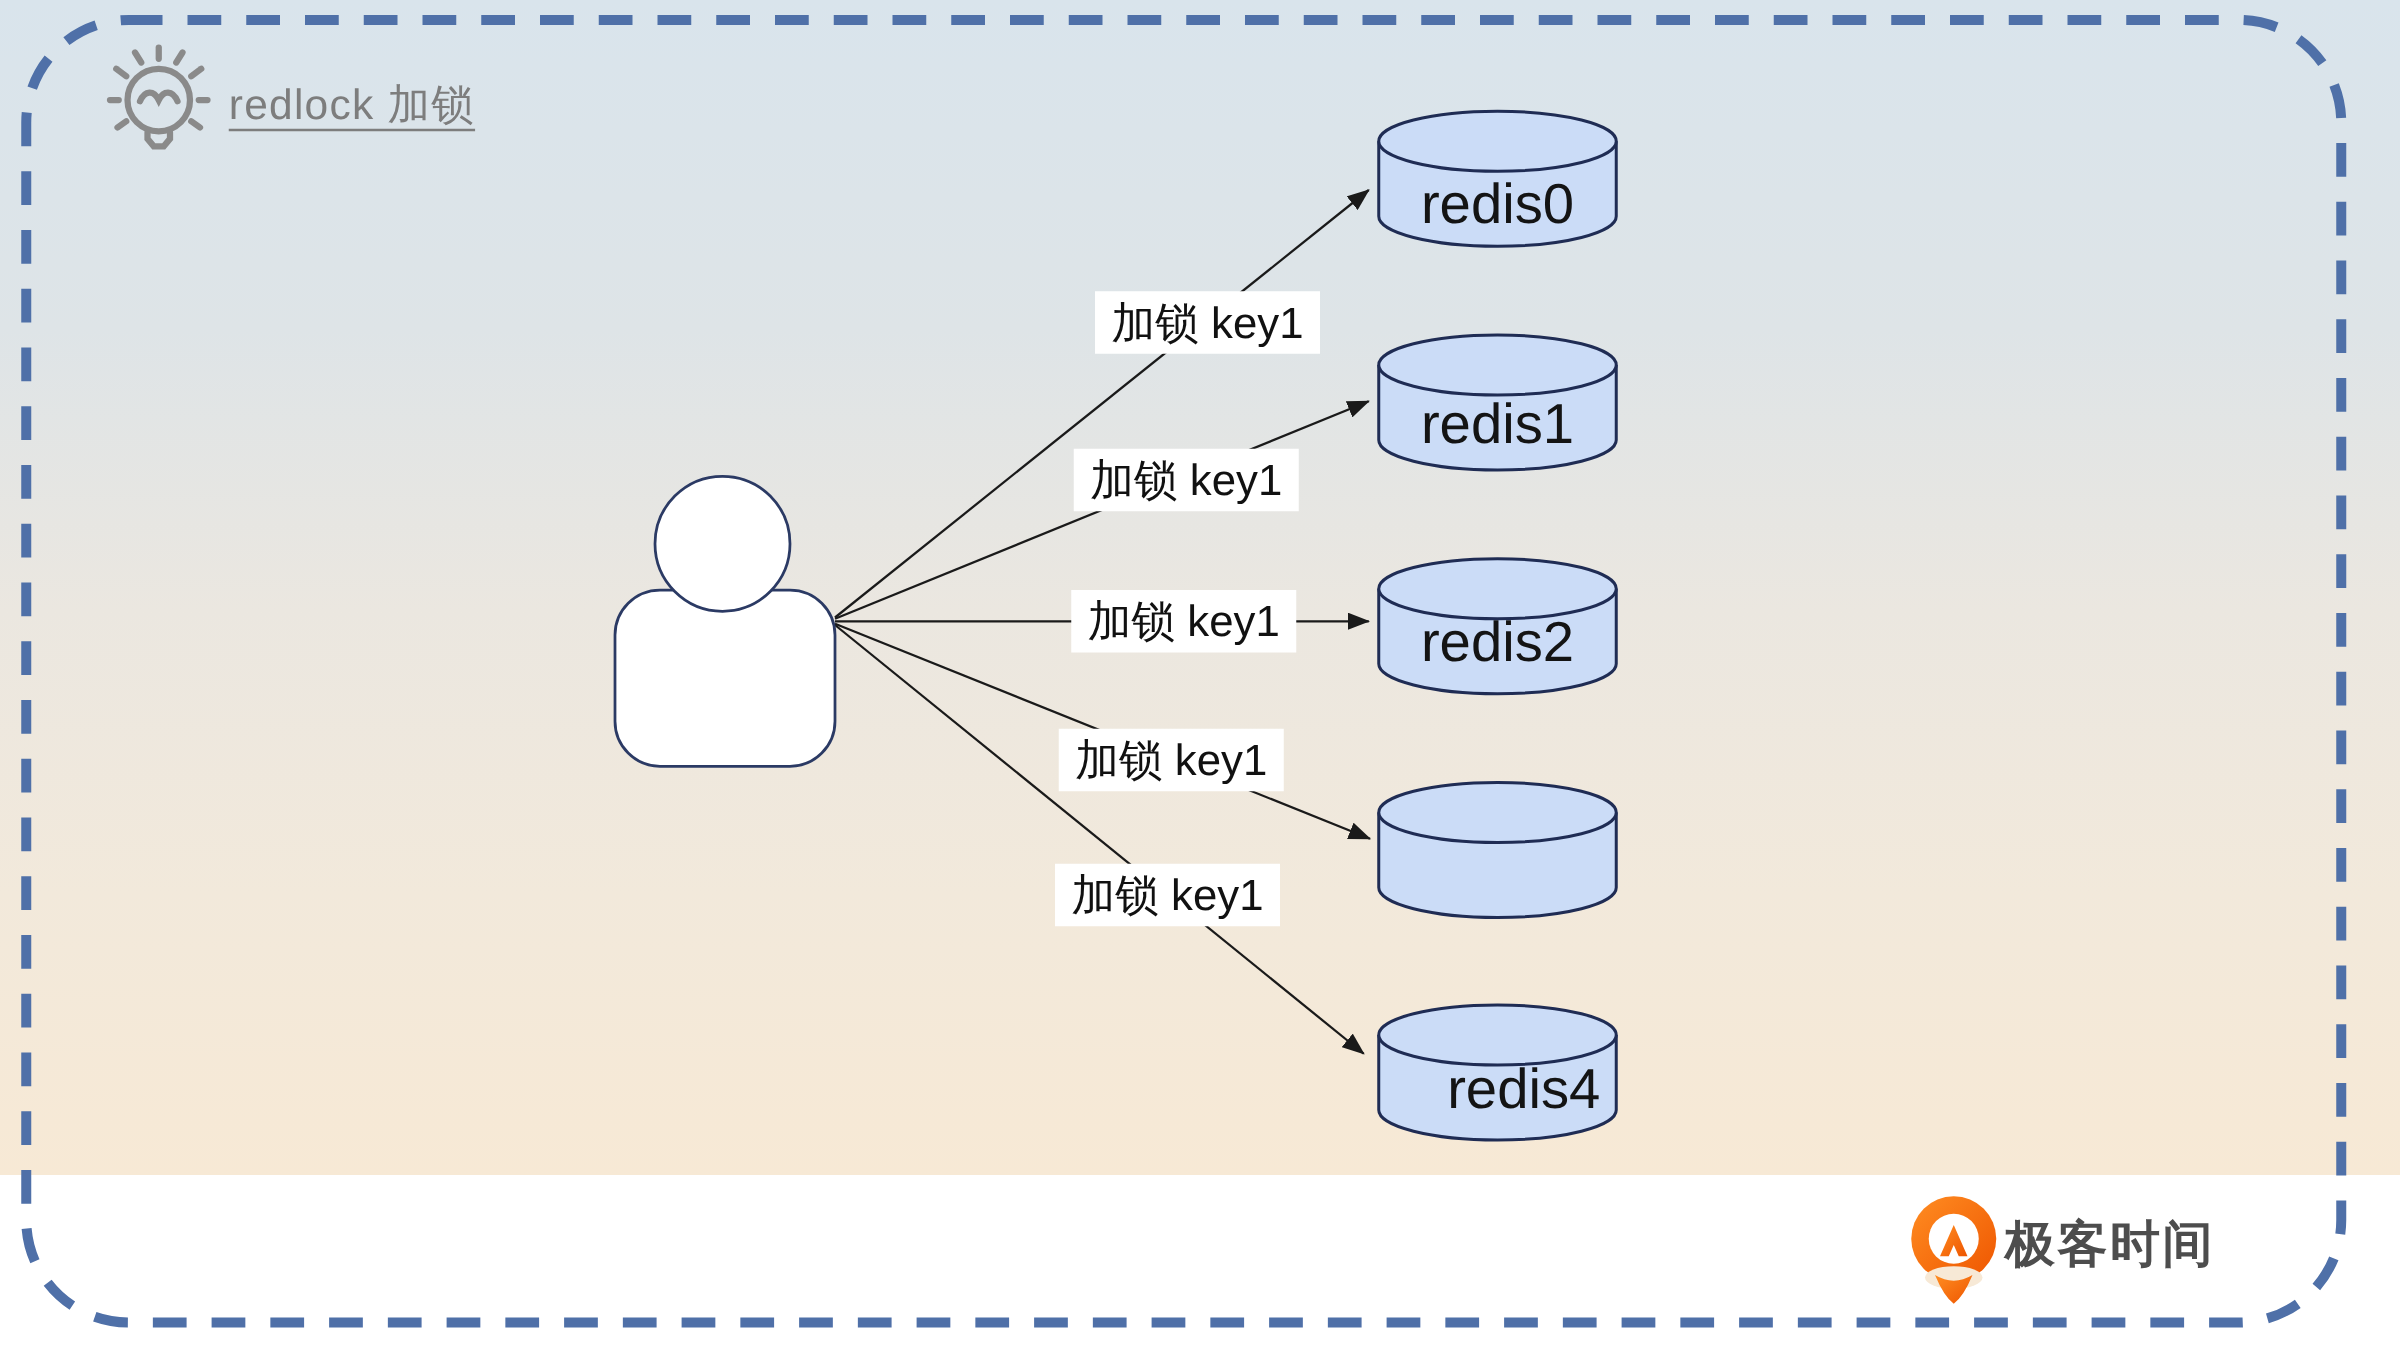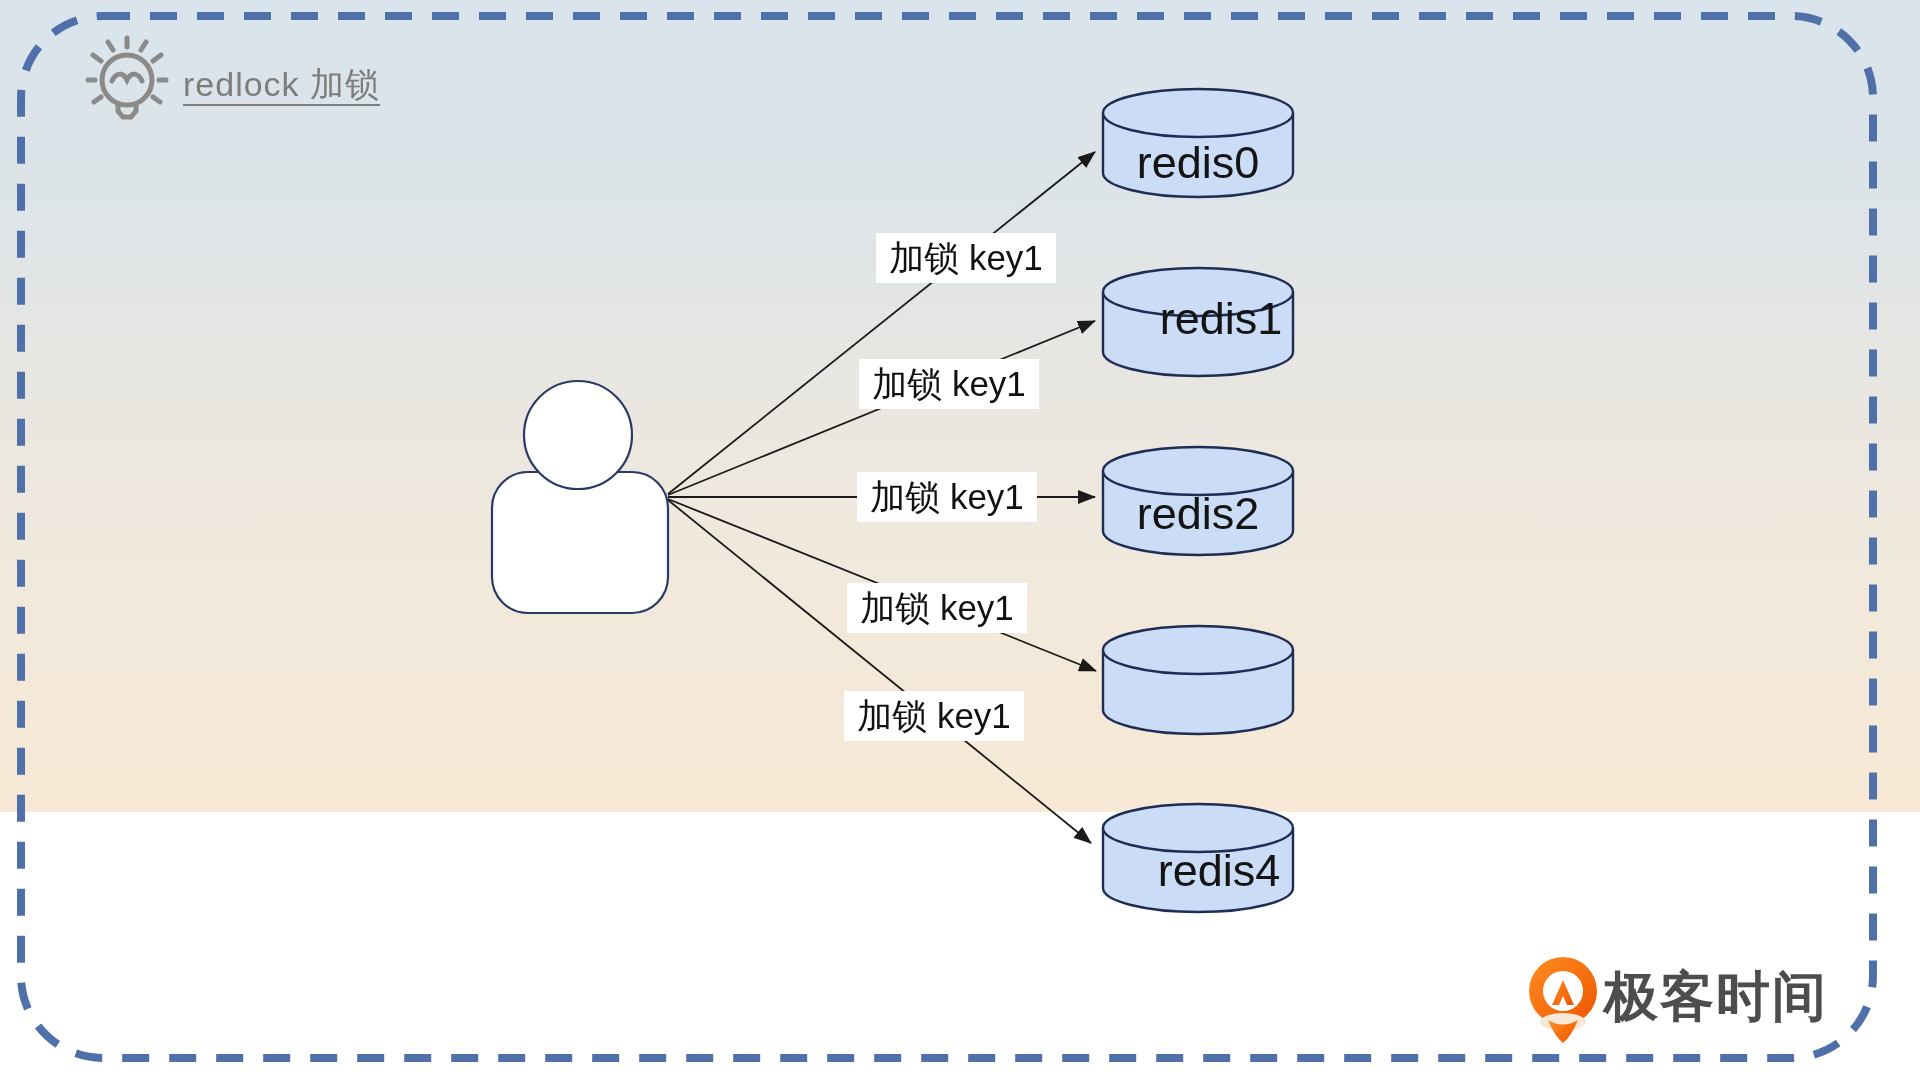--- a/index.html
+++ b/index.html
@@ -3,21 +3,21 @@
 <meta charset="utf-8">
 <style>
   html, body {
     margin: 0; padding: 0;
     width: 1920px; height: 1078px;
     overflow: hidden;
     font-family: "Liberation Sans", "DejaVu Sans", sans-serif;
   }
   .canvas {
     position: relative;
-    width: 1920px; height: 812px;
+    width: 1920px; height: 940px;
     background: linear-gradient(180deg,
       #d9e4ec 0%, #dee4e7 28%, #ebe7e0 52%, #f2e9db 76%, #f7e9d5 100%);
   }
   .shapes-svg {
     position: absolute; left: 0; top: 0;
     width: 1920px; height: 1078px;
   }
   .page-title {
     position: absolute;
     left: 183px; top: 64px;
@@ -48,28 +48,28 @@
   .node-label {
     position: absolute;
     left: 1103px;
     width: 190px; height: 50px;
     color: #141414;
     font-size: 45px;
     display: flex; align-items: center; justify-content: center;
     white-space: nowrap;
   }
   .node-label.n0 { top: 138px; }
-  .node-label.n1 { top: 294px; padding-left: 23px; }
+  .node-label.n1 { top: 314px; }
   .node-label.n2 { top: 489px; }
   .node-label.n3 { top: 668px; }
   .node-label.n4 { top: 846px; margin-left: 21px; }
   .brand-name {
     position: absolute;
     left: 1604px; top: 966px;
-    font-size: 54px;
+    font-size: 40px;
     line-height: 60px;
     font-weight: 600;
     color: #4d4d4d;
     letter-spacing: 2px;
     white-space: nowrap;
   }
 </style>
 </head>
 <body>
 

